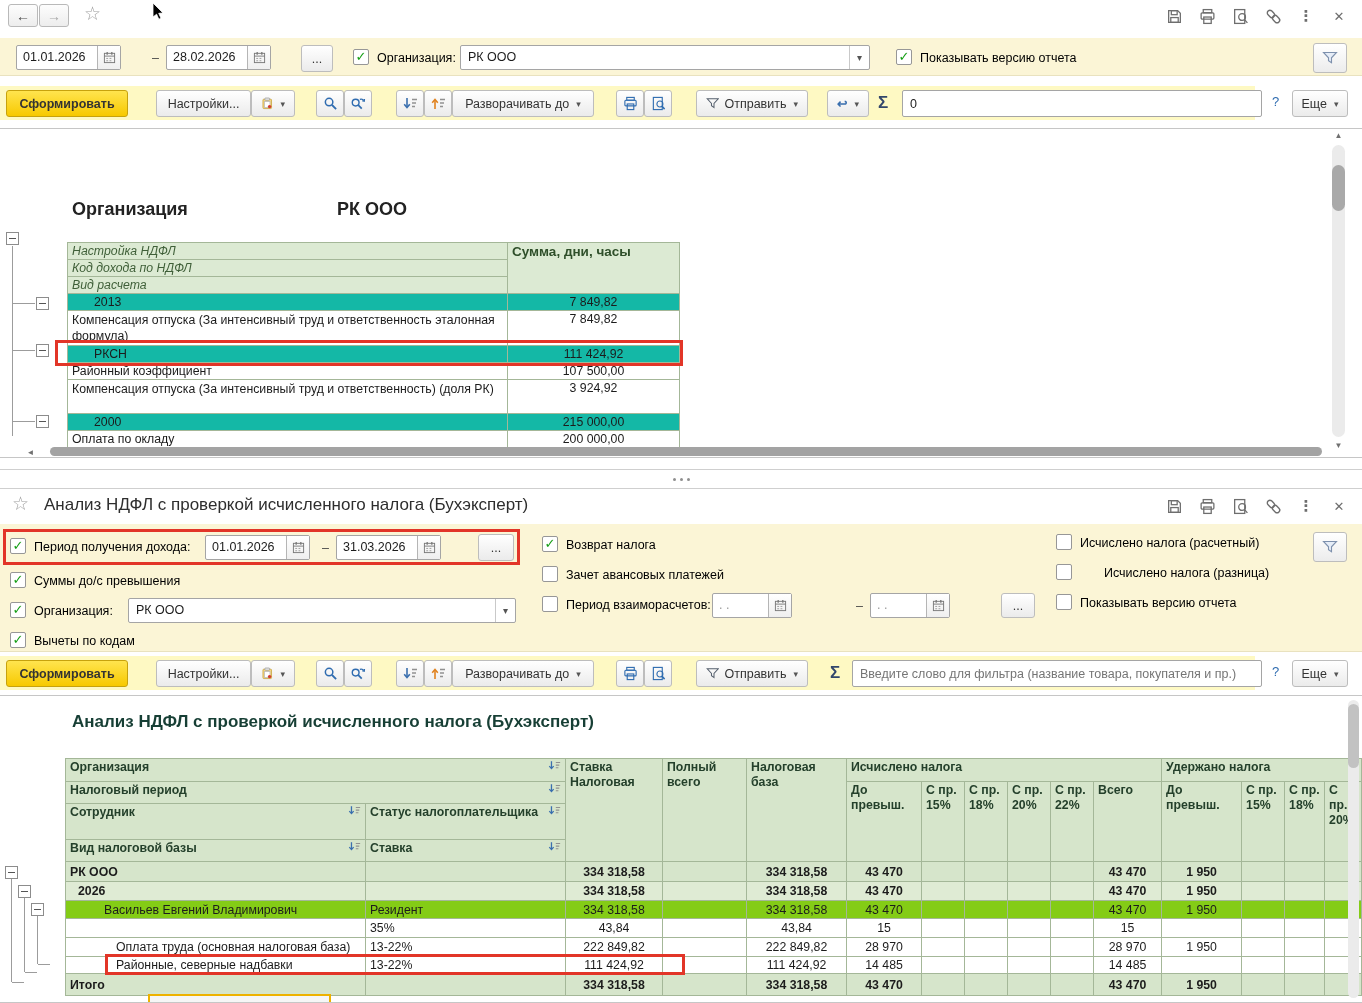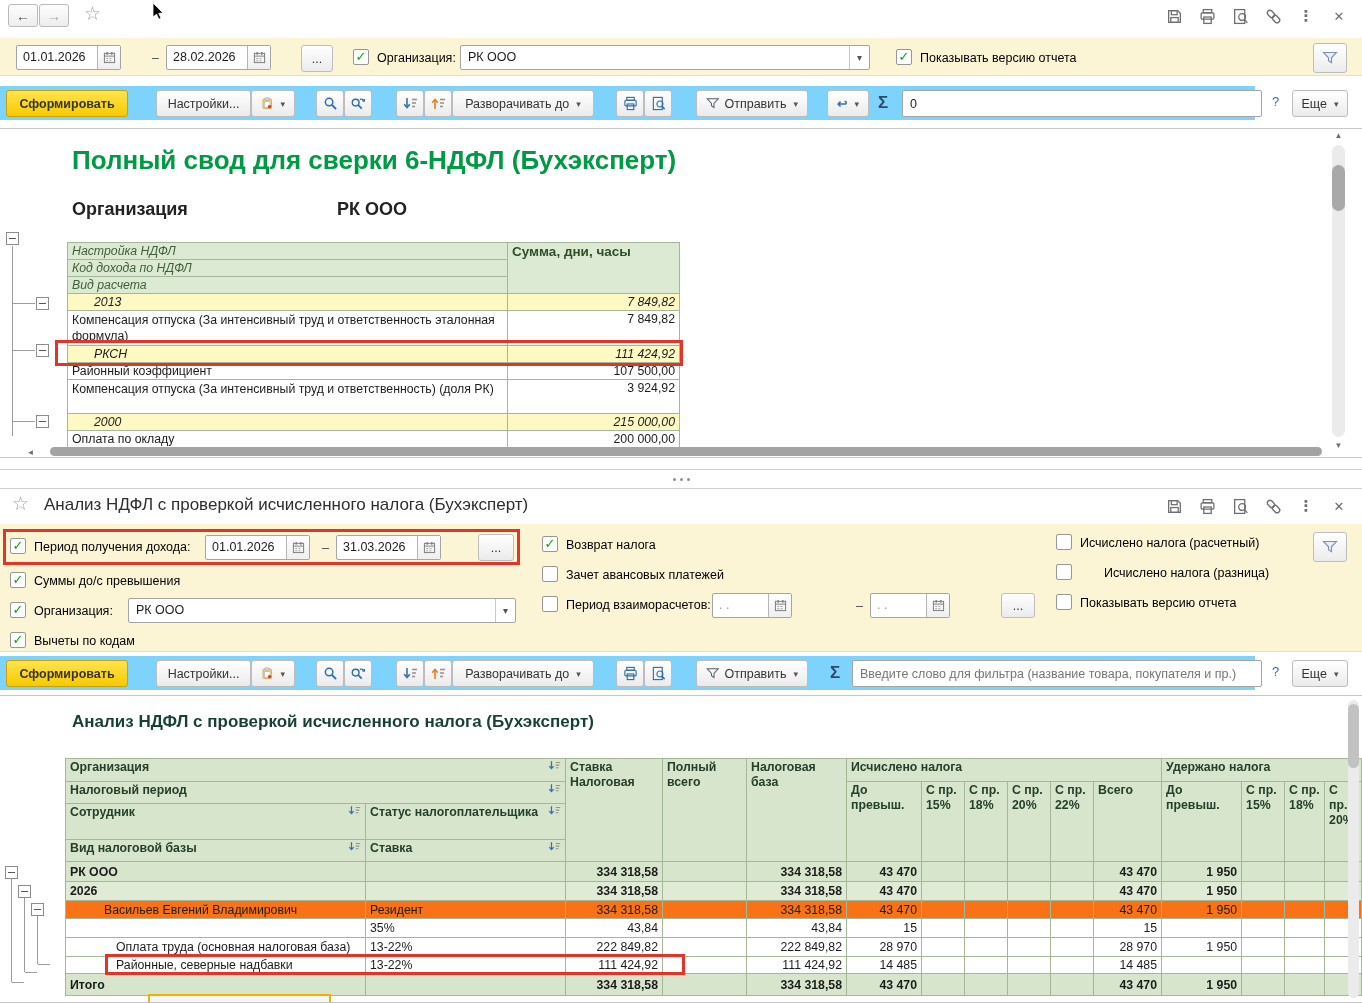--- a/index.html
+++ b/index.html
@@ -24,49 +24,49 @@
 .cbx i{font-style:normal;color:#149e14;font-weight:bold;font-size:13px;line-height:14px}
 .datefield{position:absolute;display:inline-flex;height:25px;border:1px solid #a5a5a5;border-radius:2px;background:#fff}
 .datefield .dval{padding:4px 6px;min-width:80px;white-space:nowrap}
 .datefield .dval.empty{color:#9a9a9a}
 .calbtn{width:23px;border-left:1px solid #b5b5b5;display:flex;align-items:center;justify-content:center;background:linear-gradient(#fff,#efefef);cursor:pointer}
 .selectfield{position:absolute;display:flex;height:25px;border:1px solid #a5a5a5;border-radius:2px;background:#fff}
 .selectfield .sval{flex:1;padding:4px 7px;white-space:nowrap;overflow:hidden}
 .selbtn{width:20px;display:flex;align-items:center;justify-content:center;border-left:1px solid #c9c9c9;color:#555;font-size:10px;cursor:pointer}
 .dash{position:absolute;color:#444}
 
-.toolbar{position:absolute;left:0;width:1255px;height:34px;background:#7dd3fc}
+.toolbar{position:absolute;left:0;width:1255px;height:34px;background:#fef9c3}
 .btn{position:absolute;display:inline-flex;align-items:center;justify-content:center;gap:5px;border:1px solid #bdbdbd;border-radius:3px;background:linear-gradient(#ffffff,#ebebeb);height:27px;padding:0 9px;color:#333;white-space:nowrap;cursor:pointer;font-size:12.5px}
 .btn .dd{font-size:9px;color:#555;margin-left:2px}
 .btn-yellow{background:linear-gradient(#ffe44e,#f7c900);border-color:#c7a20c;font-weight:600}
 .sigma{position:absolute;font-size:17px;font-weight:bold;color:#33476b}
 .tinput{position:absolute;height:27px;border:1px solid #a5a5a5;border-radius:2px;padding:0 7px;font-size:12.5px;font-family:inherit;color:#222;background:#fff}
 .help{position:absolute;color:#2f6cb0;font-size:13px;cursor:pointer}
 
 .report{position:absolute;left:0;width:1362px;background:#fff;border-top:1px solid #c6c6c6;border-bottom:1px solid #c6c6c6;overflow:hidden}
 .rtitle1{position:absolute;font-size:26px;font-weight:bold;color:#009a45;white-space:nowrap}
 .rtitle2{position:absolute;font-size:17px;font-weight:bold;color:#173f35;white-space:nowrap}
 .orgline{position:absolute;font-size:18px;font-weight:bold;color:#222;white-space:nowrap}
 table{border-collapse:collapse;table-layout:fixed;position:absolute}
 td{border:1px solid #a4b798;padding:1px 4px;overflow:hidden;white-space:nowrap;vertical-align:middle;font-size:12.3px}
-.num{text-align:right}
+.num{text-align:center}
 
 .t1 td.hd{background:#dcead3;font-style:italic;color:#3f5f38}
 .t1 td.vh{background:#dcead3;font-weight:bold;font-style:normal;color:#2f4f2a;font-size:13.5px;vertical-align:top}
-.t1 tr.g td{background:#fef9c3;font-style:italic}
+.t1 tr.g td{background:#14b8a6;}
 .t1 td.gl{padding-left:26px}
 .t1 td.wrap{white-space:normal;line-height:16px;vertical-align:top}
 .t1 td.vt{vertical-align:top}
 
 .t2 td.h{background:#d6e5cb;font-weight:bold;color:#24402b;vertical-align:top;white-space:normal;line-height:15px}
 .t2 .hwrap{display:flex;justify-content:space-between;align-items:flex-start;gap:2px}
 .t2 tr.lv1 td{background:#d6e5cb;font-weight:bold}
 .t2 tr.lv2 td{background:#dfebd4;font-weight:bold}
-.t2 tr.lv3 td{background:#f97316}
-.t2 td.pl20{padding-left:4px}
+.t2 tr.lv3 td{background:#84cc16}
+.t2 td.pl20{padding-left:12px}
 .t2 td.pl36{padding-left:38px}
 .t2 td.pl48{padding-left:50px}
 .sic{display:inline-block;flex:none;cursor:pointer}
 .blk{display:block}
 
 .gbox{position:absolute;width:13px;height:13px;border:1px solid #8c8c8c;background:#fff;cursor:pointer}
 .gbox::after{content:"";position:absolute;left:2px;right:2px;top:5px;border-top:1px solid #555}
 .tline{position:absolute;background:#9c9c9c}
 
 .vsb{position:absolute;width:15px}
@@ -255,21 +255,20 @@
 
     <span class="gbox" style="left:6px;top:103px"></span>
     <div class="tline" style="left:12px;top:117px;width:1px;height:190px"></div>
     <div class="tline" style="left:13px;top:174px;width:22px;height:1px"></div>
     <div class="tline" style="left:13px;top:221px;width:22px;height:1px"></div>
     <div class="tline" style="left:13px;top:292px;width:22px;height:1px"></div>
     <span class="gbox" style="left:36px;top:168px"></span>
     <span class="gbox" style="left:36px;top:215px"></span>
     <span class="gbox" style="left:36px;top:286px"></span>
 
-    <div class="rtitle1" style="left:72px;top:16px">Полный свод для сверки 6-НДФЛ (Бухэксперт)</div>
     <div class="orgline" style="left:72px;top:70px">Организация</div>
     <div class="orgline" style="left:337px;top:70px">РК ООО</div>
 
     <table class="t1" style="left:67px;top:113px;width:612px">
       <colgroup>
             <col style="width:440px">
             <col style="width:172px">
           </colgroup>
       <tbody>
             <tr style="height:17px">

